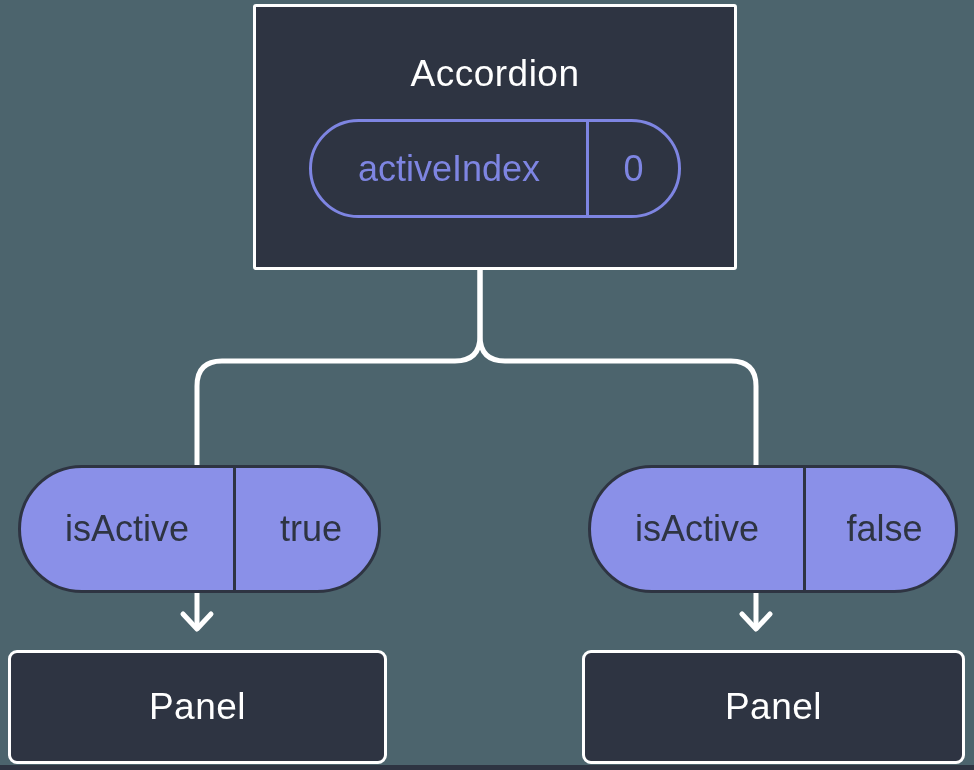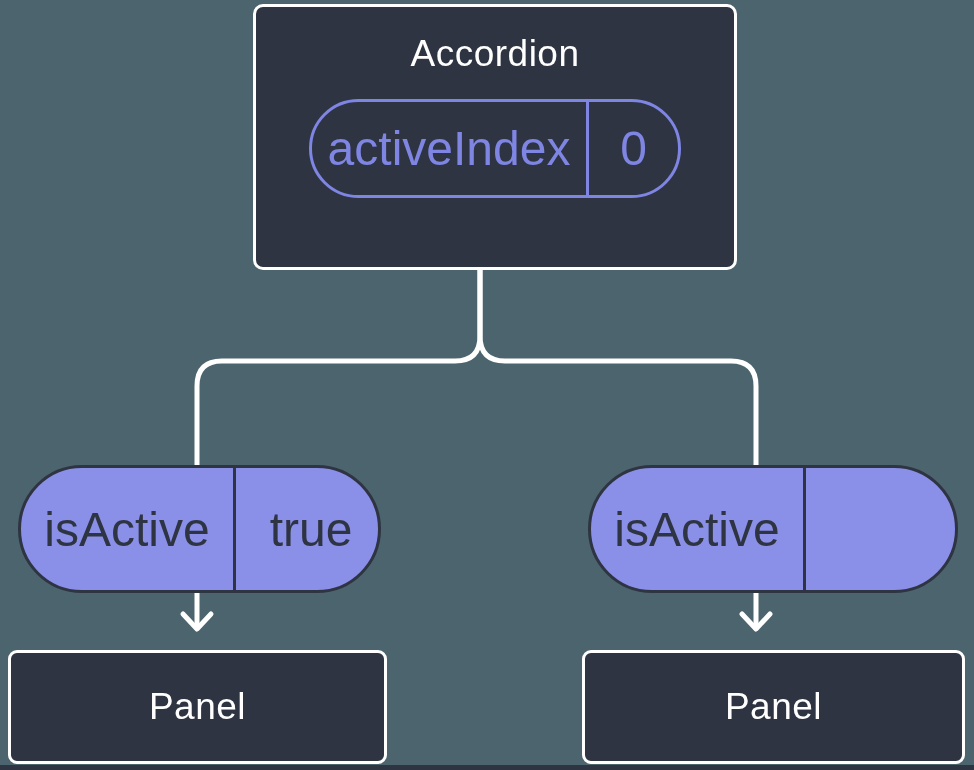--- a/index.html
+++ b/index.html
@@ -30,45 +30,45 @@
   .node {
     position: absolute;
     background: var(--node-bg, #2e3442);
     border: 3px solid var(--node-border, #ffffff);
     box-sizing: border-box;
     z-index: 2;
   }
   .node-root {
     left: 253px; top: 4px;
     width: 484px; height: 266px;
-    border-radius: 10px;
+    border-radius: 3px;
     display: flex;
     flex-direction: column;
     align-items: center;
-    padding-top: 26px;
+    padding-top: 46px;
   }
   .node-title {
     color: var(--white-text, #ffffff);
     font-size: 37px;
     line-height: 42px;
     font-weight: 400;
     letter-spacing: 0.5px;
   }
   .pill {
     box-sizing: border-box;
     border-radius: 999px;
     display: flex;
     align-items: stretch;
     overflow: hidden;
   }
   .pill-name, .pill-value {
     display: flex;
     align-items: center;
     justify-content: center;
-    font-size: 48px;
+    font-size: 36px;
     font-weight: 400;
   }
   .pill-outline {
     margin-top: 24px;
     width: 372px; height: 99px;
     border: 3px solid var(--purple-stroke, #7e85e2);
   }
   .pill-outline .pill-name {
     flex: 0 0 274px;
     border-right: 3px solid var(--purple-stroke, #7e85e2);
@@ -146,20 +146,21 @@
     </div>
   </div>
 
   <div class="pill pill-solid pill-left">
     <span class="pill-name">isActive</span>
     <span class="pill-value">true</span>
   </div>
 
   <div class="pill pill-solid pill-right">
     <span class="pill-name">isActive</span>
+    <span class="pill-value">false</span>
   </div>
 
   <div class="node node-panel panel-left">
     <span class="panel-label">Panel</span>
   </div>
 
   <div class="node node-panel panel-right">
     <span class="panel-label">Panel</span>
   </div>
 

